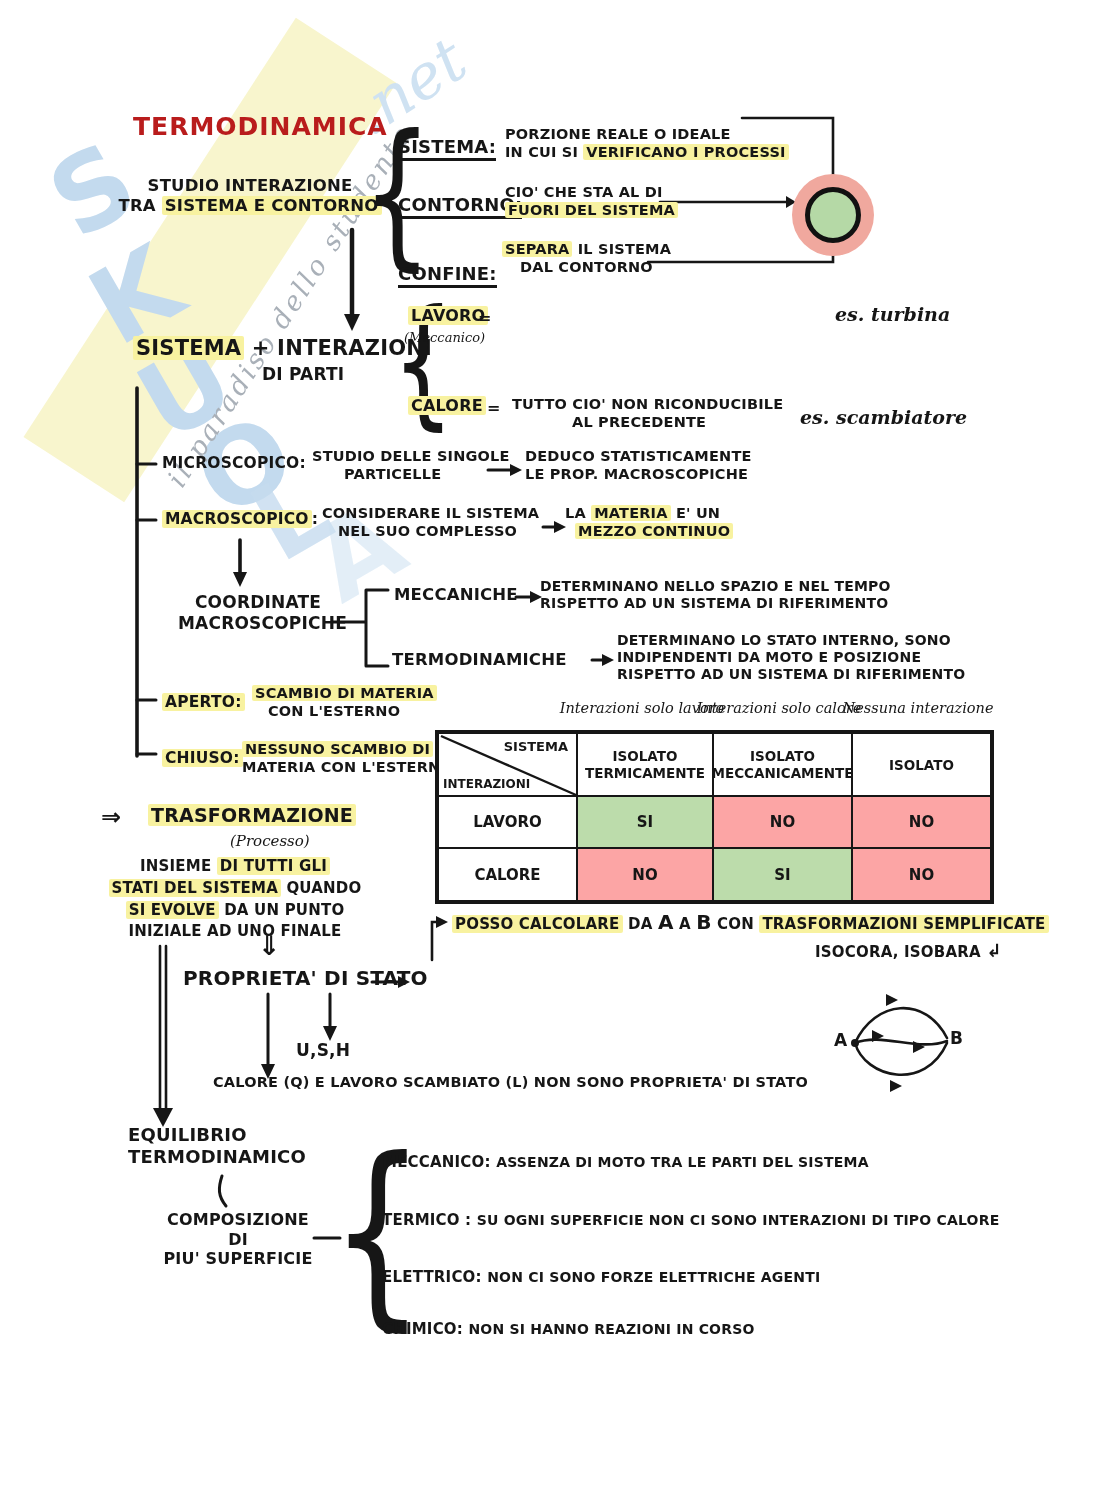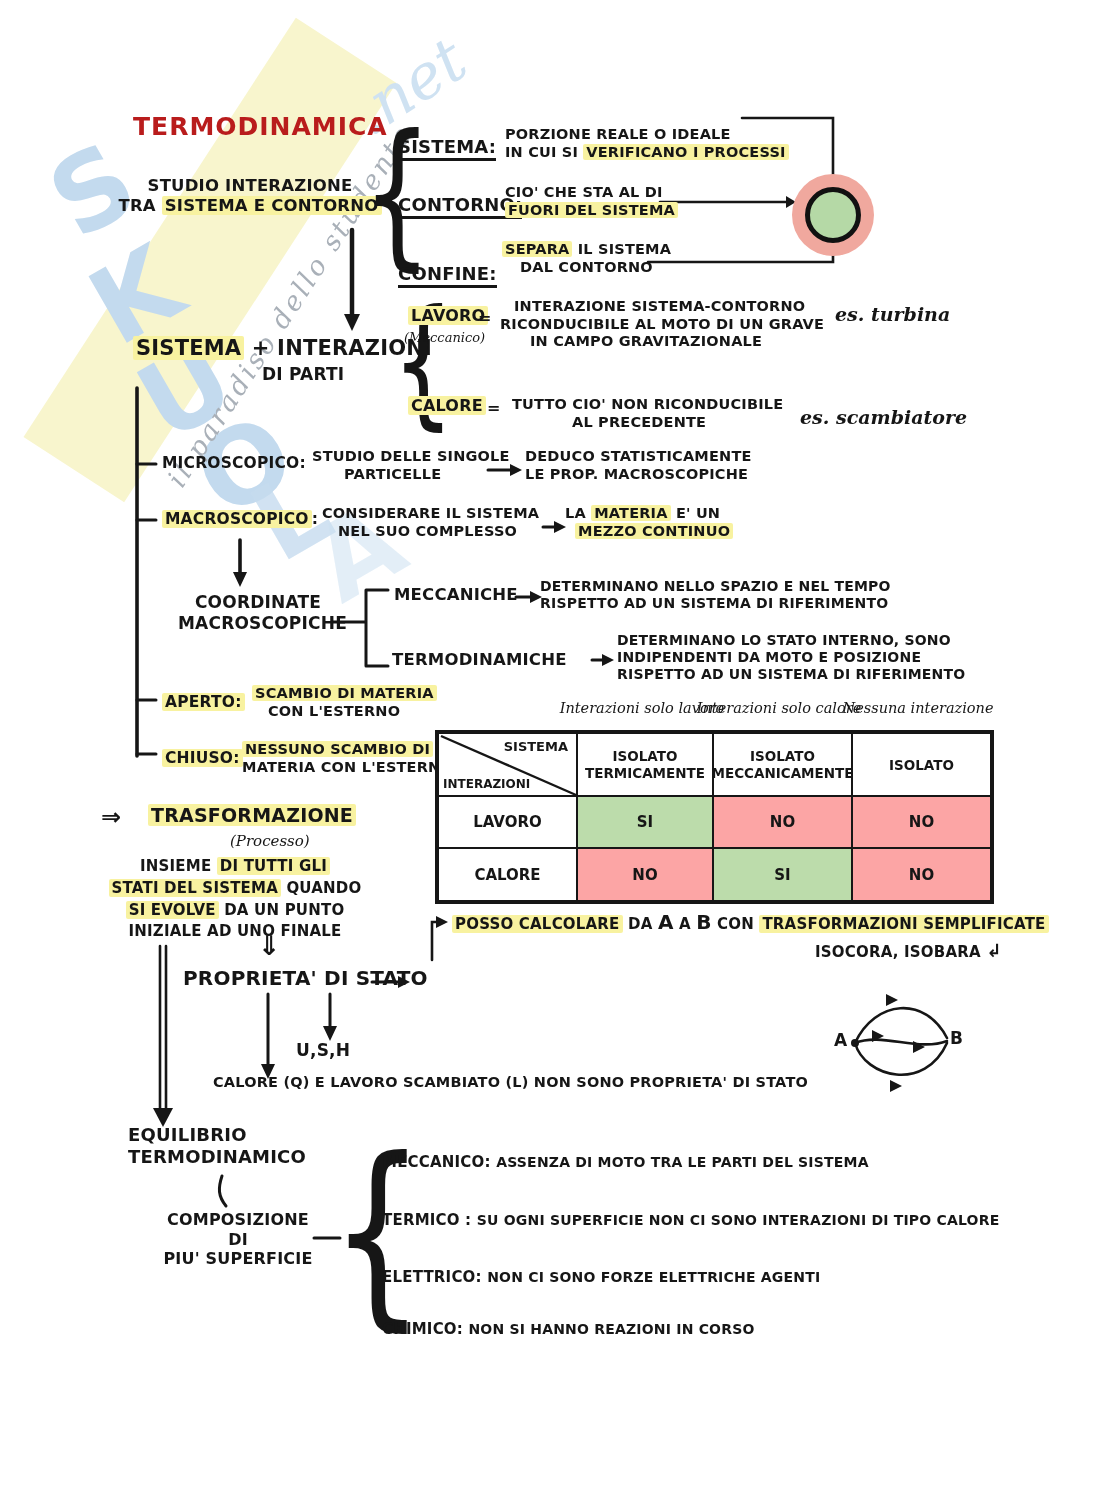--- a/index.html
+++ b/index.html
@@ -138,25 +138,20 @@
   <div class="abs txt hw" style="left:133px;top:336px;font-size:21px;">
     <span class="hl">SISTEMA</span><span> + INTERAZIONI</span>
   </div>
   <div class="abs txt hw" style="left:262px;top:364px;font-size:17px;">DI PARTI</div>
 
   <div class="abs txt brace" style="left:392px;top:292px;font-size:140px;transform:scaleX(.7);">{</div>
 
   <div class="abs txt hw" style="left:408px;top:306px;font-size:16px;"><span class="hl">LAVORO</span></div>
   <div class="abs txt cur" style="left:404px;top:330px;font-size:13px;">(Meccanico)</div>
   <div class="abs txt hw" style="left:478px;top:308px;font-size:16px;">=</div>
-  <div class="abs txt hw" style="left:500px;top:298px;font-size:14.5px;">
-    <span style="margin-left:14px;">INTERAZIONE SISTEMA-CONTORNO</span><br>
-    <span>RICONDUCIBILE AL MOTO DI UN GRAVE</span><br>
-    <span style="margin-left:30px;">IN CAMPO GRAVITAZIONALE</span>
-  </div>
   <div class="abs txt cur" style="left:835px;top:303px;font-size:19px;font-weight:700;">es. turbina</div>
 
   <div class="abs txt hw" style="left:408px;top:396px;font-size:16px;"><span class="hl">CALORE</span></div>
   <div class="abs txt hw" style="left:487px;top:398px;font-size:16px;">=</div>
   <div class="abs txt hw" style="left:512px;top:396px;font-size:14.5px;">
     <span>TUTTO CIO' NON RICONDUCIBILE</span><br>
     <span style="margin-left:60px;">AL PRECEDENTE</span>
   </div>
   <div class="abs txt cur" style="left:800px;top:406px;font-size:19px;font-weight:700;">es. scambiatore</div>
 

